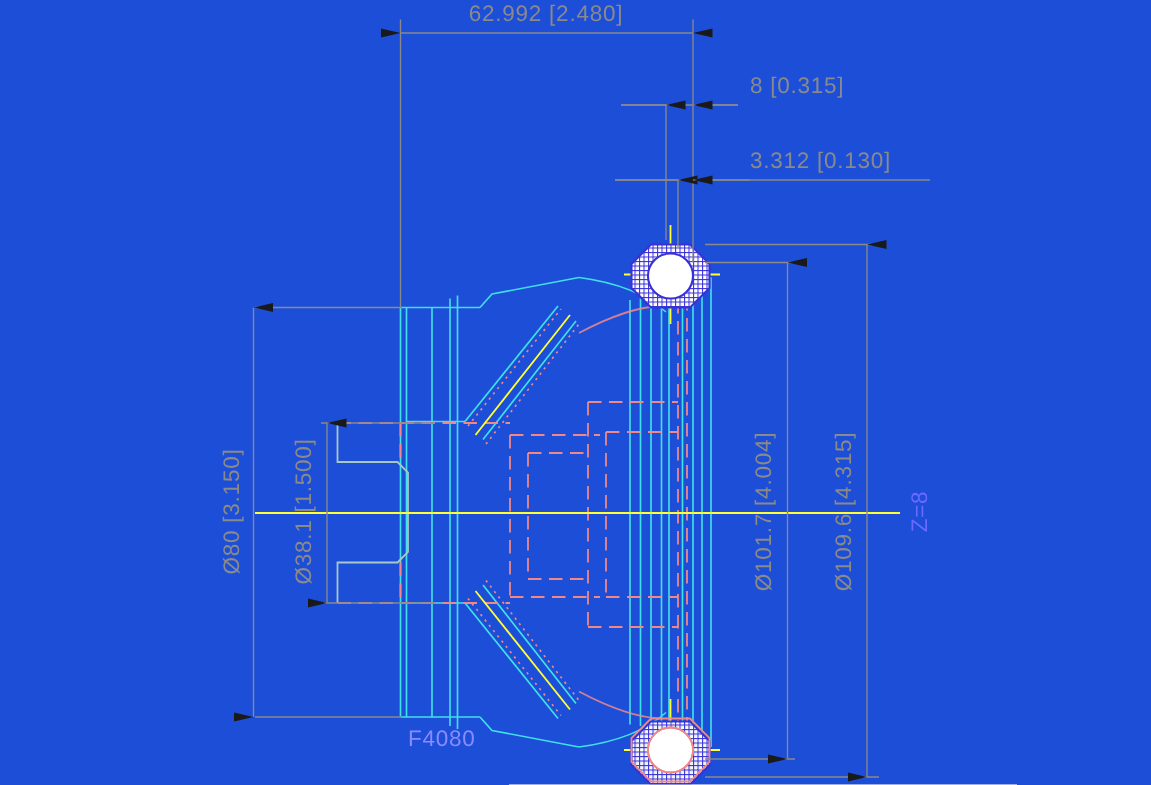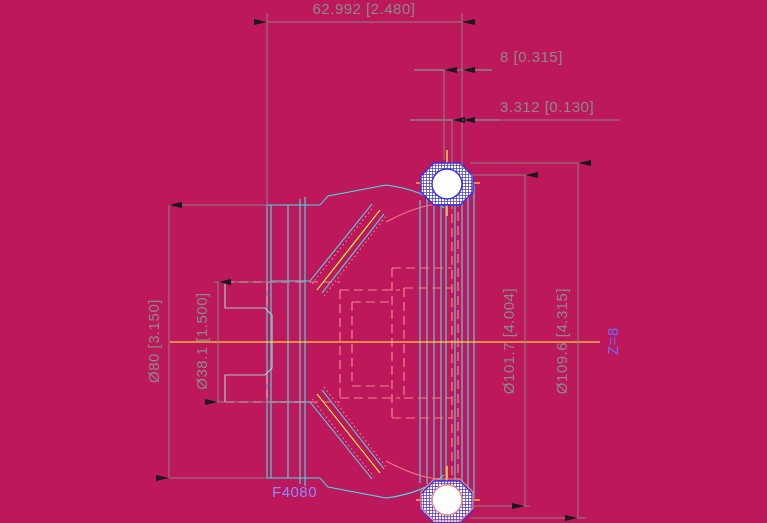--- a/index.html
+++ b/index.html
@@ -7,21 +7,21 @@
     padding: 0;
     background: #ffffff;
   }
   body {
     font-family: "Liberation Sans", sans-serif;
   }
   #drawing-canvas {
     position: relative;
     width: 767px;
     height: 523px;
-    background: #be185d;
+    background: #1d4ed8;
     overflow: hidden;
   }
   svg.sheet {
     position: absolute;
     left: 0;
     top: 0;
     width: 767px;
     height: 523px;
   }
   .dim-text {

